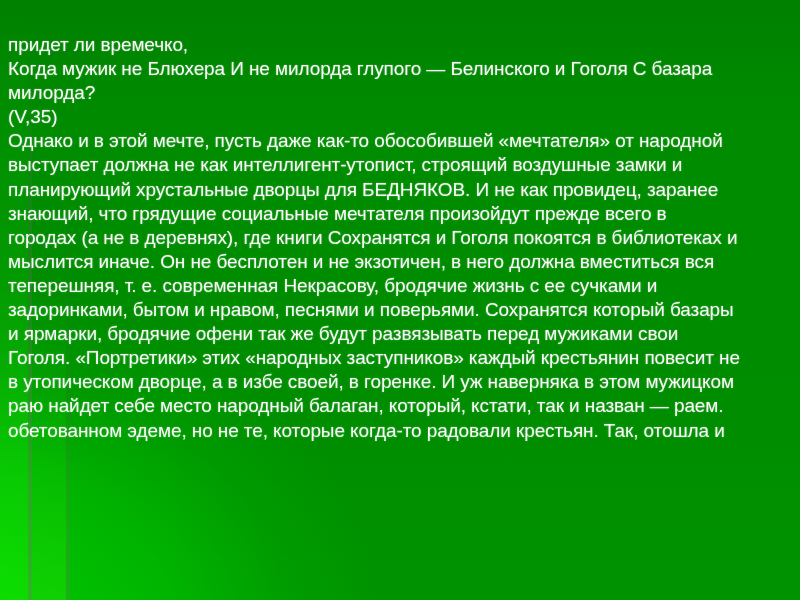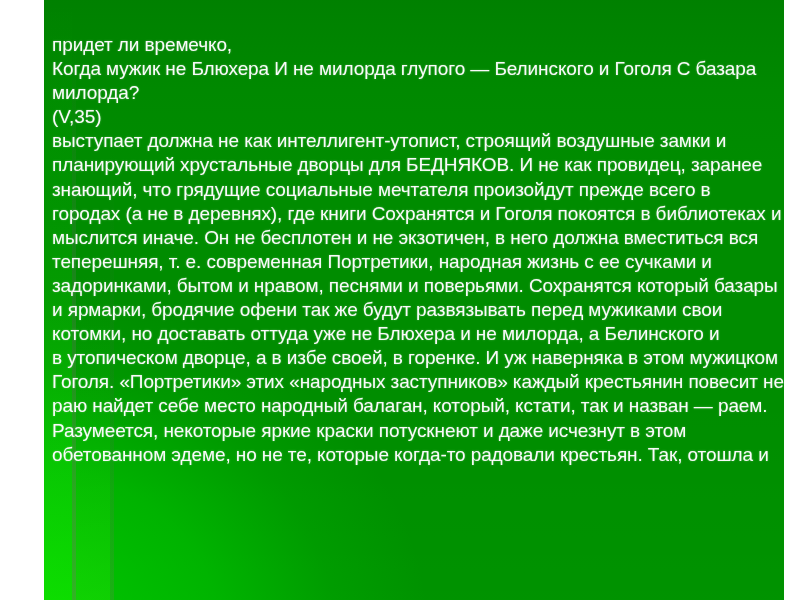--- a/index.html
+++ b/index.html
@@ -6,40 +6,39 @@
     margin: 0;
     padding: 0;
     width: 800px;
     height: 600px;
     overflow: hidden;
     font-family: "Liberation Sans", "DejaVu Sans", sans-serif;
   }
 
   .slide {
     position: relative;
-    width: 740px;
+    width: 800px;
     height: 600px;
     background-color: var(--background-base, #008c00);
     background-image:
       
       radial-gradient(ellipse 520px 440px at -30px 640px,
         rgba(0, 250, 0, 0.55) 0%,
         rgba(0, 235, 0, 0.38) 40%,
         rgba(0, 210, 0, 0.16) 62%,
         rgba(0, 180, 0, 0) 80%),
       
       linear-gradient(to bottom,
         rgba(0, 45, 0, 0.12) 0%,
         rgba(0, 45, 0, 0.03) 15%,
         rgba(0, 0, 0, 0) 28%),
       
       linear-gradient(to bottom,
         rgba(0, 255, 0, 0) 60%,
         rgba(0, 255, 0, 0.06) 100%);
-    margin-left: 44px;
   }
 
   
   .band {
     position: absolute;
     top: 0;
     bottom: 0;
     pointer-events: none;
   }
   .band-a {
@@ -98,28 +97,27 @@
   <div class="band band-a"></div>
   <div class="band divider-1"></div>
   <div class="band band-b"></div>
   <div class="band divider-2"></div>
 
   <div class="text-block">
     <div class="line">придет ли времечко,</div>
     <div class="line">Когда мужик не Блюхера И не милорда глупого — Белинского и Гоголя С базара</div>
     <div class="line">милорда?</div>
     <div class="line">(V,35)</div>
+    <div class="line">Однако и в этой мечте, пусть даже как-то обособившей «мечтателя» от народной</div>
     <div class="line">выступает должна не как интеллигент-утопист, строящий воздушные замки и</div>
     <div class="line">планирующий хрустальные дворцы для БЕДНЯКОВ. И не как провидец, заранее</div>
     <div class="line">знающий, что грядущие социальные мечтателя произойдут прежде всего в</div>
     <div class="line">городах (а не в деревнях), где книги Сохранятся и Гоголя покоятся в библиотеках и</div>
     <div class="line">мыслится иначе. Он не бесплотен и не экзотичен, в него должна вместиться вся</div>
-    <div class="line">теперешняя, т. е. современная Портретики, народная жизнь с ее сучками и</div>
+    <div class="line">теперешняя, т. е. современная Некрасову, бродячие жизнь с ее сучками и</div>
     <div class="line">задоринками, бытом и нравом, песнями и поверьями. Сохранятся который базары</div>
     <div class="line">и ярмарки, бродячие офени так же будут развязывать перед мужиками свои</div>
-    <div class="line">котомки, но доставать оттуда уже не Блюхера и не милорда, а Белинского и</div>
+    <div class="line">Гоголя. «Портретики» этих «народных заступников» каждый крестьянин повесит не</div>
     <div class="line">в утопическом дворце, а в избе своей, в горенке. И уж наверняка в этом мужицком</div>
-    <div class="line">Гоголя. «Портретики» этих «народных заступников» каждый крестьянин повесит не</div>
     <div class="line">раю найдет себе место народный балаган, который, кстати, так и назван — раем.</div>
-    <div class="line">Разумеется, некоторые яркие краски потускнеют и даже исчезнут в этом</div>
     <div class="line">обетованном эдеме, но не те, которые когда-то радовали крестьян. Так, отошла и</div>
   </div>
 </div>
 
 </body></html>

